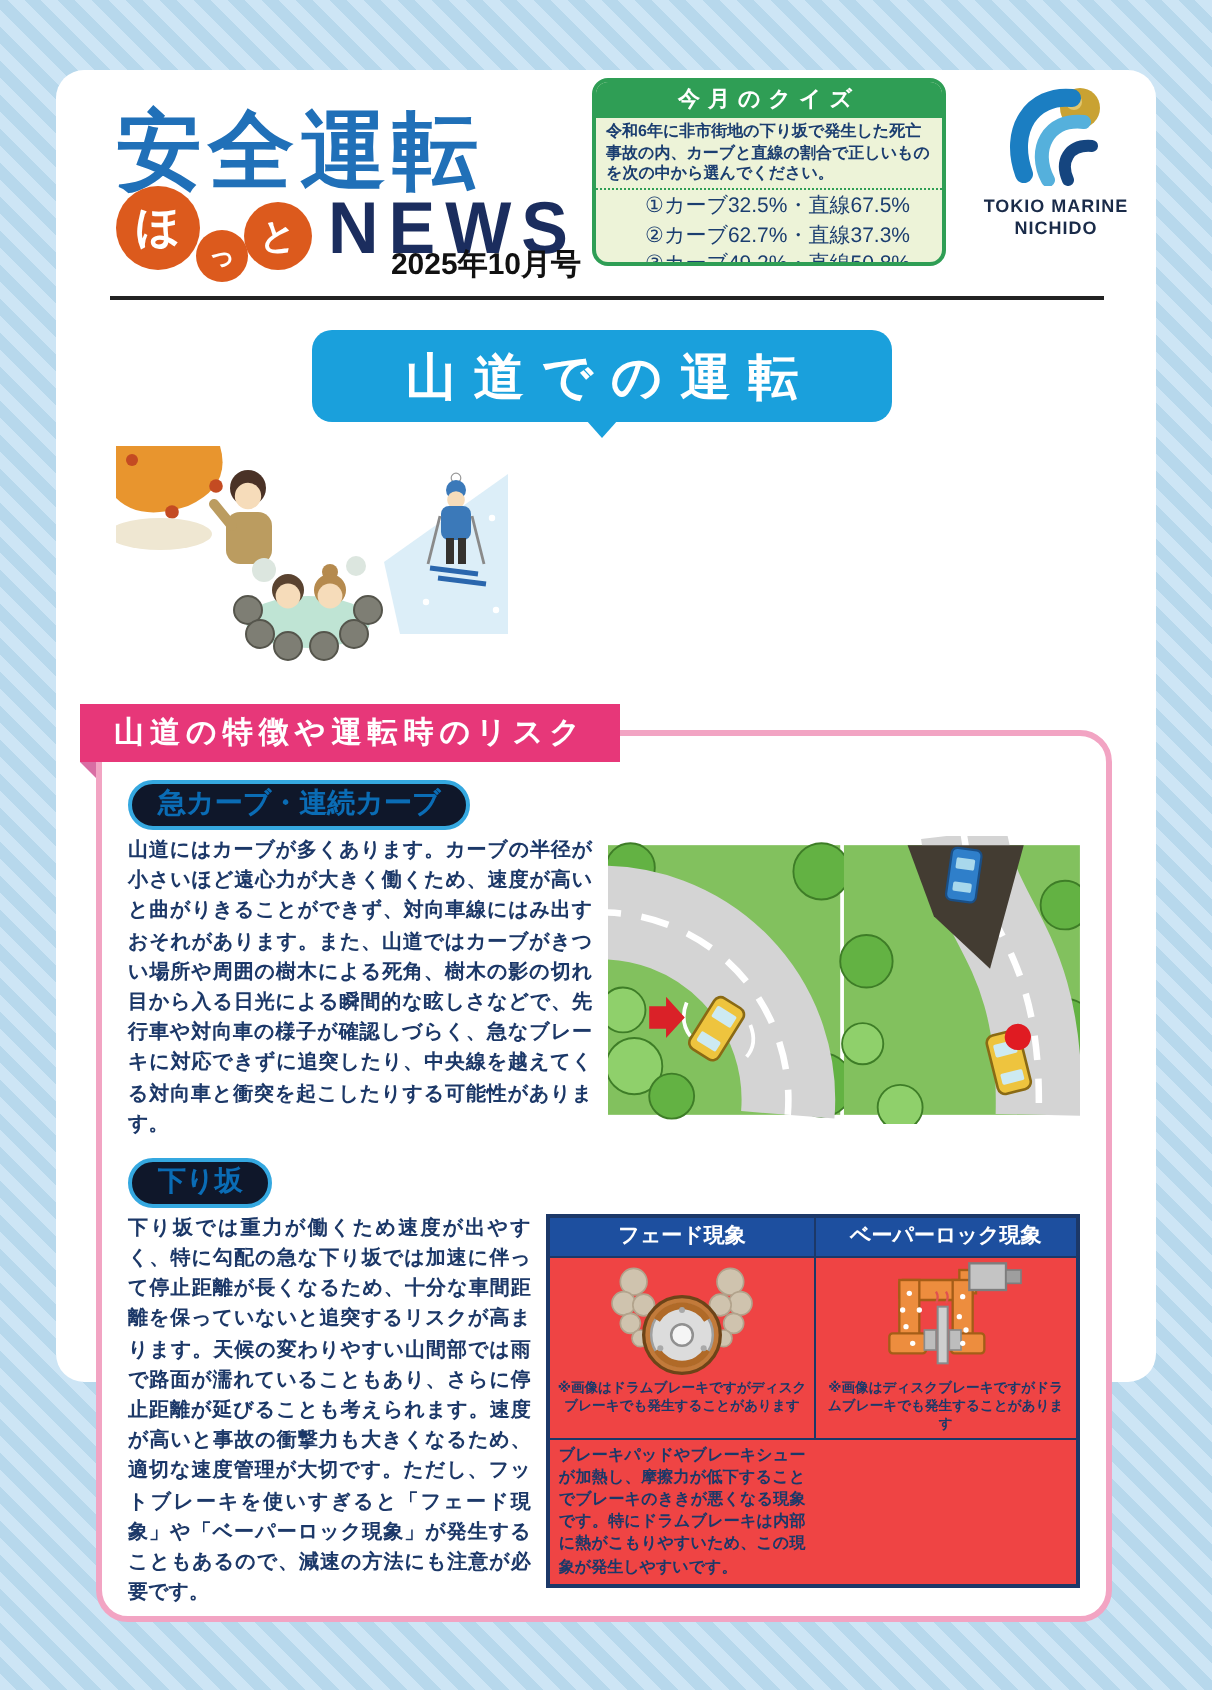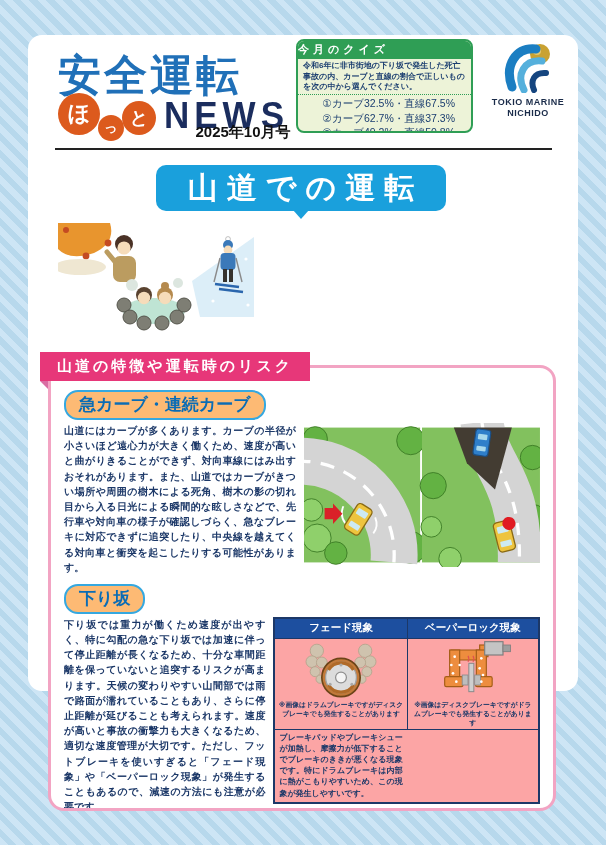--- a/index.html
+++ b/index.html
@@ -37,37 +37,37 @@
   }
   .head-divider {
     position:absolute; left:27px; top:113px; width:497px; height:2px; background:#222;
   }
   
   .quiz {
     position:absolute; left:268px; top:4px; width:177px; height:94px;
     background:#edf3d8; border:2px solid #2f9e55; border-radius:8px; overflow:hidden;
   }
   .quiz-head {
-    background:#2f9e55; color:#fff; 
+    background:#2f9e55; color:#fff; text-align:center;
     font-size:11px; font-weight:bold; letter-spacing:4px; padding:1px 0 2px;
   }
   .quiz-q {
     padding:2px 5px 1px; font-size:8px; font-weight:bold; color:#1b3e70; line-height:1.32;
     border-bottom:1.5px dotted #2f9e55;
   }
   .quiz-opts { padding:1px 16px; text-align:right; font-size:10.5px; font-weight:normal; color:#1b3e70; line-height:1.42; }
   
   .brand { position:absolute; left:452px; top:6px; width:96px; text-align:center; }
   .brand-text { font-size:9px; font-weight:bold; color:#1a2b49; letter-spacing:.5px; line-height:1.25; }
   
   .main-banner {
     position:absolute; left:128px; top:130px; width:290px; height:46px;
     background:#1aa0dc; border-radius:10px; color:#fff;
     display:flex; align-items:center; justify-content:center;
-    font-size:30px; font-weight:bold; letter-spacing:9px; text-indent:9px;
+    font-size:25px; font-weight:bold; letter-spacing:9px; text-indent:9px;
   }
   .main-banner::after {
     content:""; position:absolute; left:50%; bottom:-8px; margin-left:-8px;
     border-left:8px solid transparent; border-right:8px solid transparent;
     border-top:9px solid #1aa0dc;
   }
   
   .intro-row { position:absolute; left:30px; top:188px; width:494px; display:flex; }
   .intro-text {
     width:298px; font-size:12px; font-weight:bold; color:#373f4b; line-height:1.7;
@@ -83,33 +83,33 @@
   .section-fold {
     position:absolute; left:12px; top:346px; width:0; height:0; z-index:3;
     border-top:8px solid #d96da3; border-left:8px solid transparent;
   }
   .pink-box {
     position:absolute; left:20px; top:330px; width:508px; height:446px;
     border:3px solid #f2a4c3; border-radius:16px; background:#fff;
     padding:22px 13px 6px; overflow:hidden; z-index:2;
   }
   .sub-badge {
-    display:inline-block; border:2px solid #35a8e0; border-radius:14px; background:#fdba74;
-    color:#0a6cb5; font-size:17px; font-weight:bold; padding:1px 13px 2px; margin-bottom:3px;
+    display:inline-block; border:2px solid #35a8e0; border-radius:14px; background:#0f172a;
+    color:#0a6cb5; font-size:14px; font-weight:bold; padding:1px 13px 2px; margin-bottom:3px;
   }
   .sub-row { display:flex; margin-bottom:9px; }
   .sub-body {
     font-size:10px; font-weight:bold; color:#1c3868; line-height:1.52; text-align:justify;
   }
   .curve-text { width:238px; }
   .curve-art { width:242px; height:144px; margin-left:8px; }
   .down-text { width:204px; }
   
   .brake-table {
-    width:270px; margin-left:8px; border:2px solid #1c3868; background:#fca5a5;
+    width:270px; margin-left:8px; border:2px solid #1c3868; background:#ef4444;
     display:grid; grid-template-columns:1fr 1fr; align-self:flex-start;
   }
   .bt-head {
     background:#1d4f9f; color:#fff; text-align:center; font-size:10.5px; font-weight:bold;
     padding:2px 0 3px; border-bottom:1.5px solid #1c3868;
   }
   .bt-head.right, .bt-img.right, .bt-cap.right, .bt-desc.right { border-left:1.5px solid #1c3868; }
   .bt-img { height:62px; display:flex; align-items:center; justify-content:center; }
   .bt-cap {
     font-size:6.8px; font-weight:bold; color:#1c3868; line-height:1.3;

